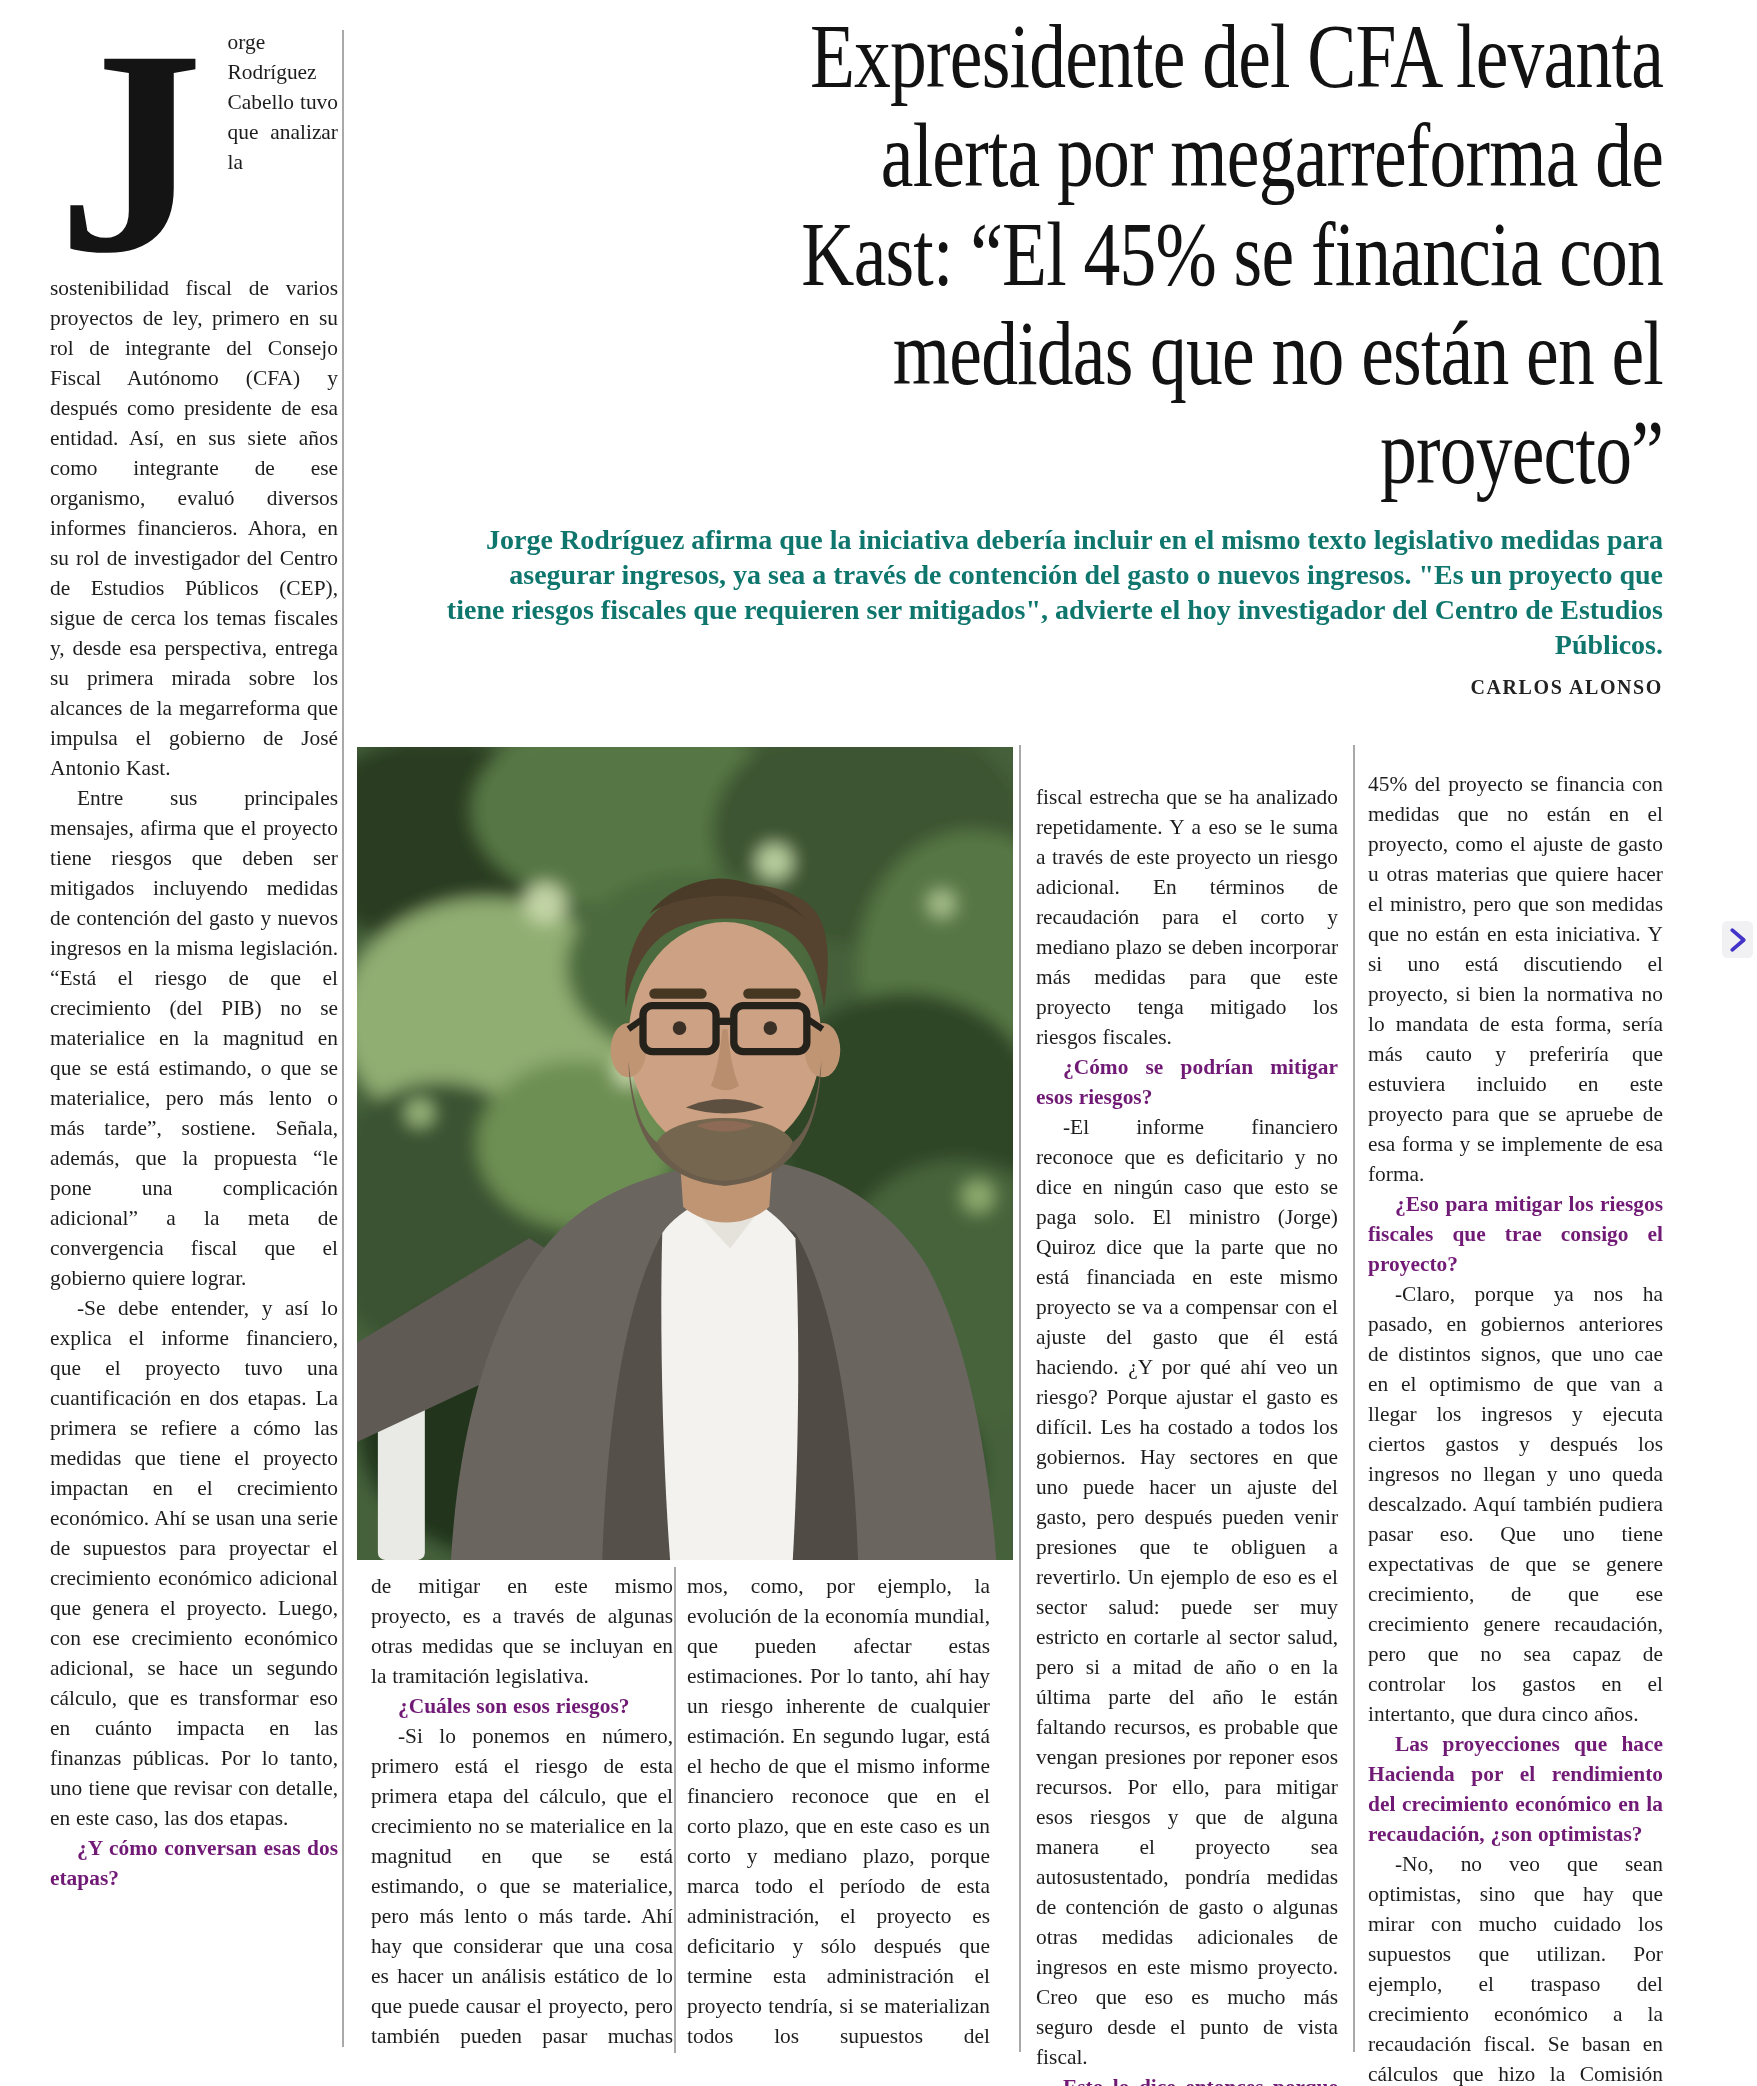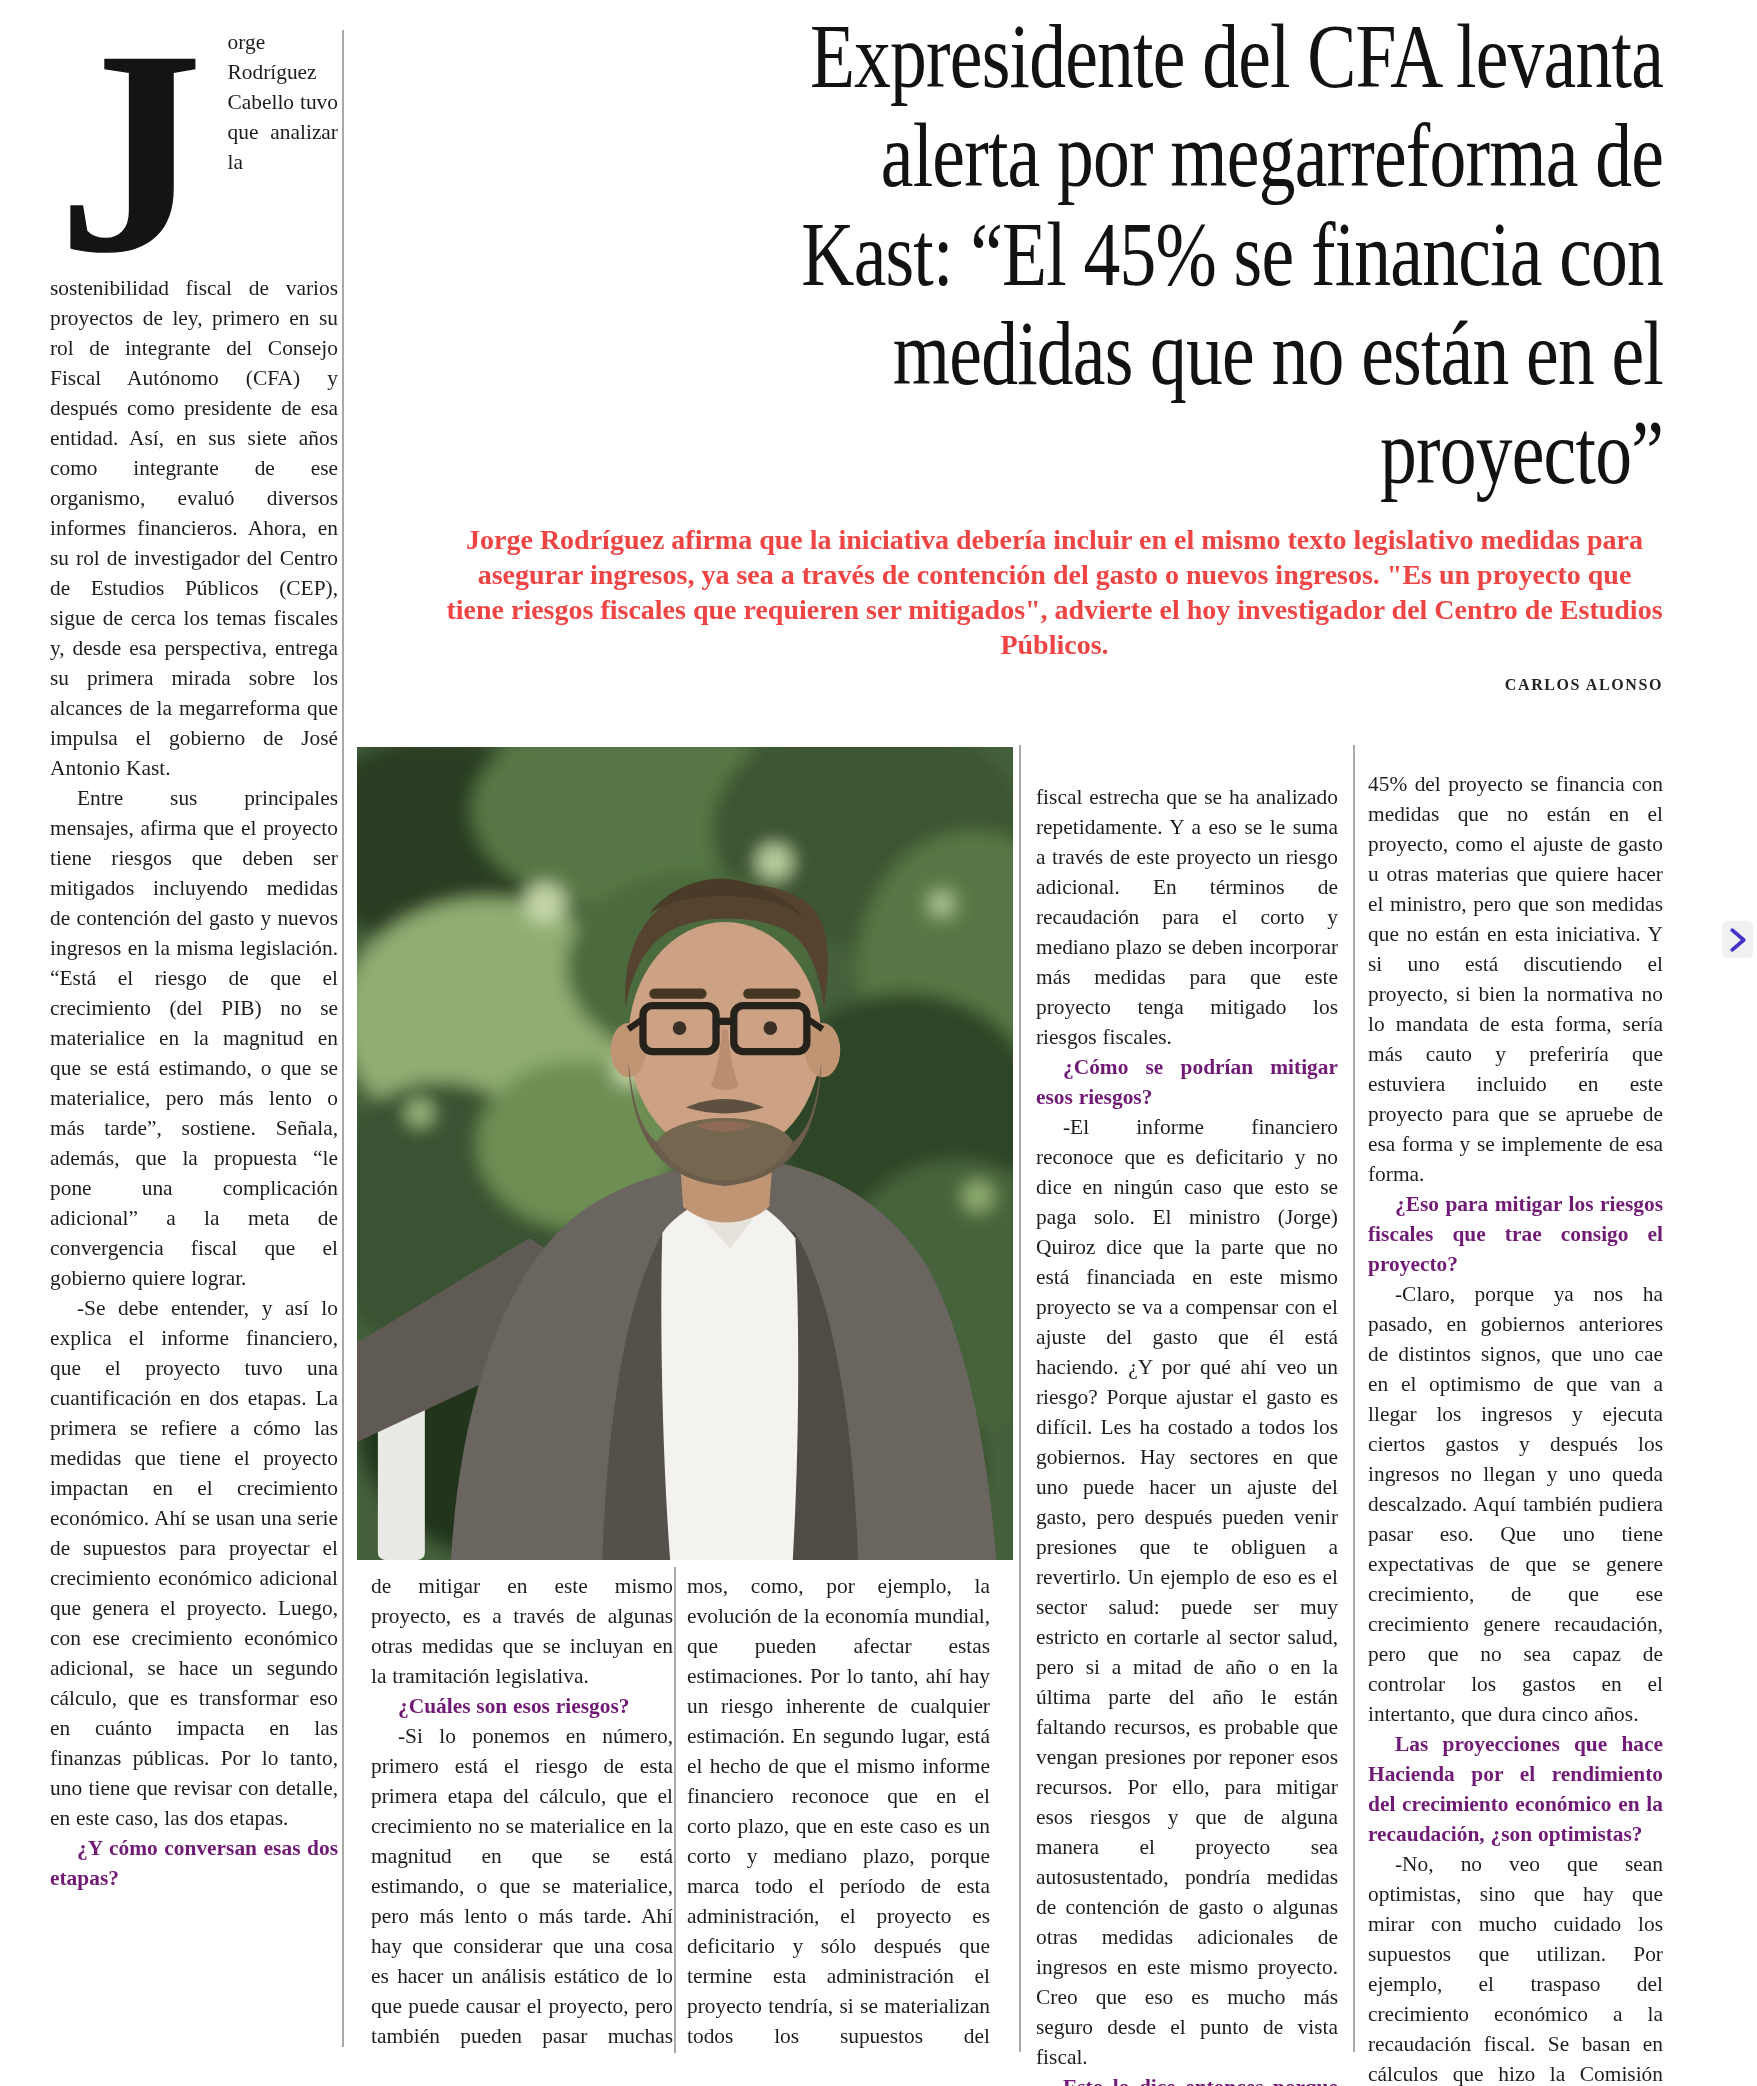--- a/index.html
+++ b/index.html
@@ -13,26 +13,26 @@
     position:absolute;top:7.3px;right:95px;width:1645px;
     transform:scaleX(.80);transform-origin:top right;
     text-align:right;color:var(--headline,#121212);
   }
   .hl-line{
     font-size:92px;line-height:99px;font-weight:400;
     letter-spacing:-1px;white-space:nowrap;
   }
   .deck{
     position:absolute;top:522px;right:95px;width:1217px;
-    font-size:28px;line-height:35px;font-weight:bold;text-align:center;
-    color:#ef4444;
+    font-size:28px;line-height:35px;font-weight:bold;text-align:right;
+    color:#0f766e;
   }
   .byline{
     position:absolute;top:676px;right:95px;width:627px;
-    font-size:16px;font-weight:bold;letter-spacing:1.6px;text-align:right;
+    font-size:20px;font-weight:bold;letter-spacing:1.6px;text-align:right;
     color:#222;
   }
   
   .col{
     position:absolute;overflow:hidden;
     font-size:21.4px;line-height:30px;text-align:justify;
     hyphens:auto;-webkit-hyphens:auto;word-spacing:0.5px;
   }
   .col p{margin:0;text-indent:27px;}
   .col p.noindent{text-indent:0;}

